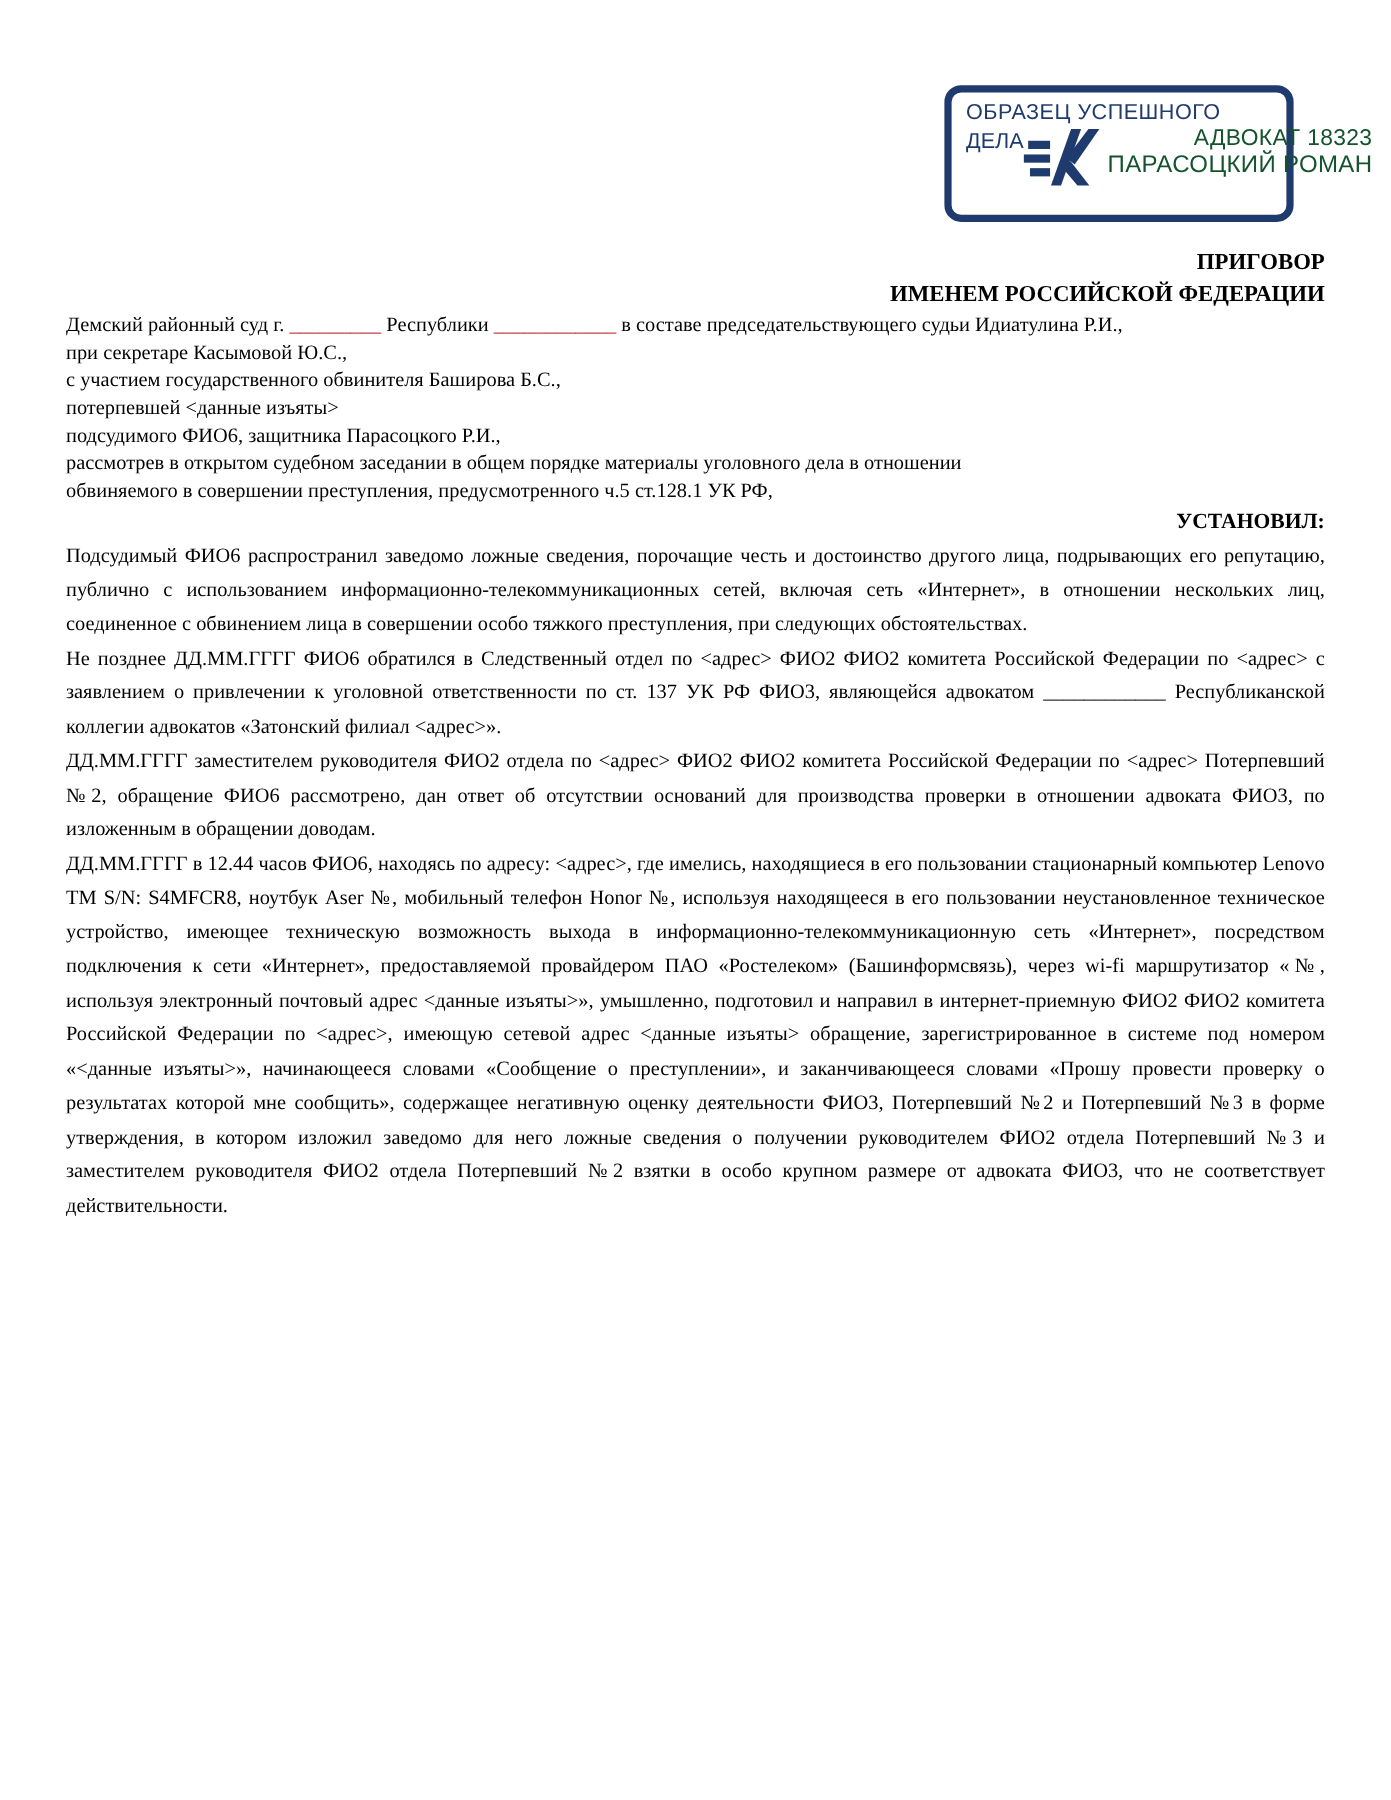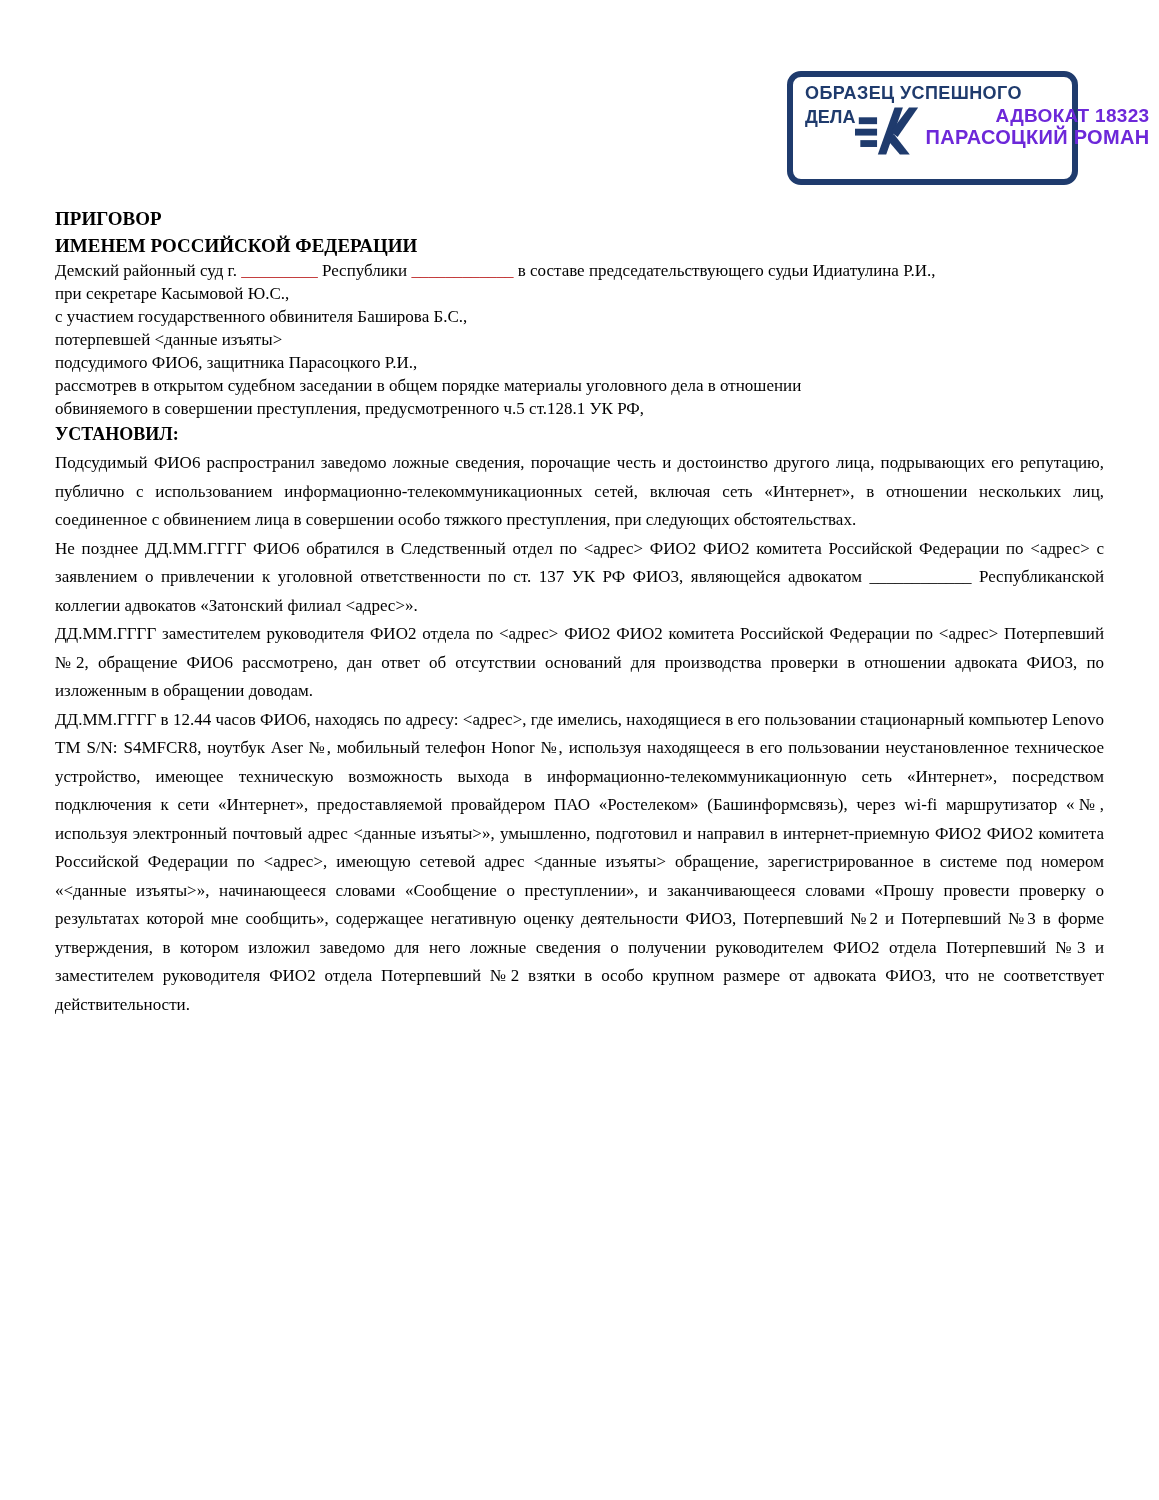--- a/index.html
+++ b/index.html
@@ -16,44 +16,44 @@
   .stamp{
     position:absolute;
     left:787px;top:71px;
     width:291px;height:114px;
     box-sizing:border-box;
     background:#ffffff;
     border:6px solid #1f3b6d;
     border-radius:14px;
     padding:6px 10px 4px 12px;
     font-family:"Liberation Sans", sans-serif;
-    font-weight:bold;
+    font-weight:normal;
   }
   .stamp-line1{color:#1f3b6d;font-size:18px;letter-spacing:.4px;white-space:nowrap;}
   .stamp-row{display:flex;justify-content:space-between;align-items:flex-end;margin-top:1px;}
   .stamp-left{display:flex;align-items:flex-start;}
   .stamp-line2{color:#1f3b6d;font-size:18px;}
   .stamp-logo{display:block;margin-top:-2px;}
-  .stamp-gold{text-align:right;color:#6d28d9;line-height:1.12;margin-bottom:8px;}
+  .stamp-gold{text-align:right;color:#14532d;line-height:1.12;margin-bottom:8px;}
   .stamp-gold .g1{font-size:19px;letter-spacing:.3px;white-space:nowrap;}
   .stamp-gold .g2{font-size:20px;letter-spacing:.3px;white-space:nowrap;}
   
   .content{
     position:absolute;
     left:55px;right:55px;top:205px;
   }
   .content p{margin:0;}
-  .p-title{text-align:left;font-weight:bold;font-size:19px;line-height:27px;}
+  .p-title{text-align:right;font-weight:bold;font-size:19px;line-height:27px;}
   .p-daterow{display:flex;justify-content:space-between;font-weight:bold;line-height:23px;margin-top:32px;}
   .p-daterow .right{word-spacing:7px;}
   .p-boldline{font-weight:bold;line-height:23px;}
   .p-intro{line-height:23px;}
   .p-intro-first{margin-top:18px;}
   .p-intropara{margin-top:20px;line-height:23px;text-align:justify;}
-  .p-heading{margin-top:28px;text-align:left;font-weight:bold;font-size:18px;line-height:29px;}
+  .p-heading{margin-top:28px;text-align:right;font-weight:bold;font-size:18px;line-height:29px;}
   .p-body{margin-top:28px;text-align:justify;line-height:28.5px;}
   .p-nogap{margin-top:0;}
   .gray{color:#b91c1c;}
 </style>
 </head>
 <body>
 
 <div class="page">
 
   <div class="stamp">

